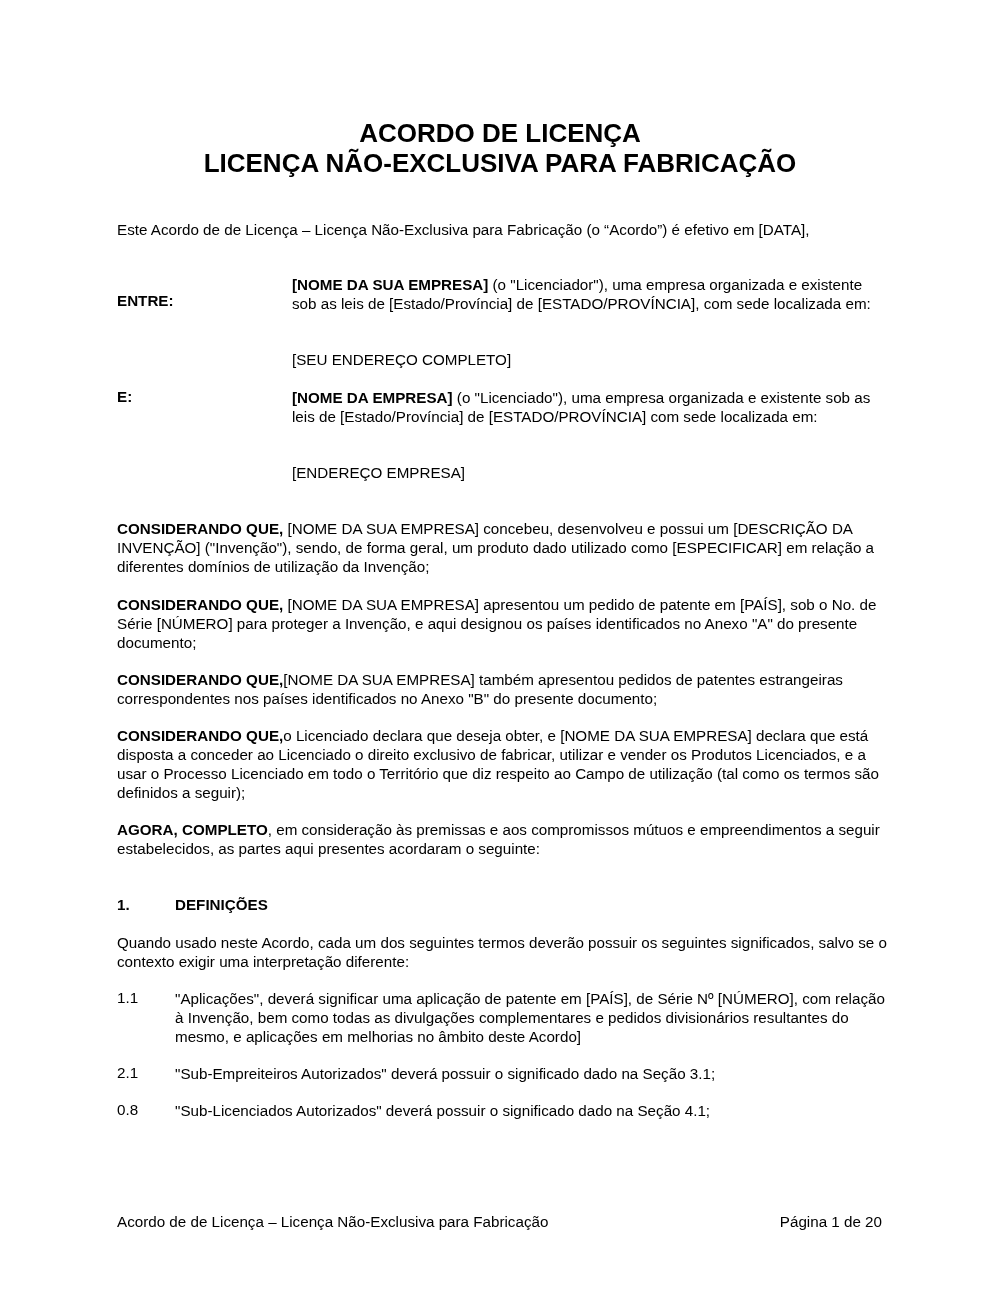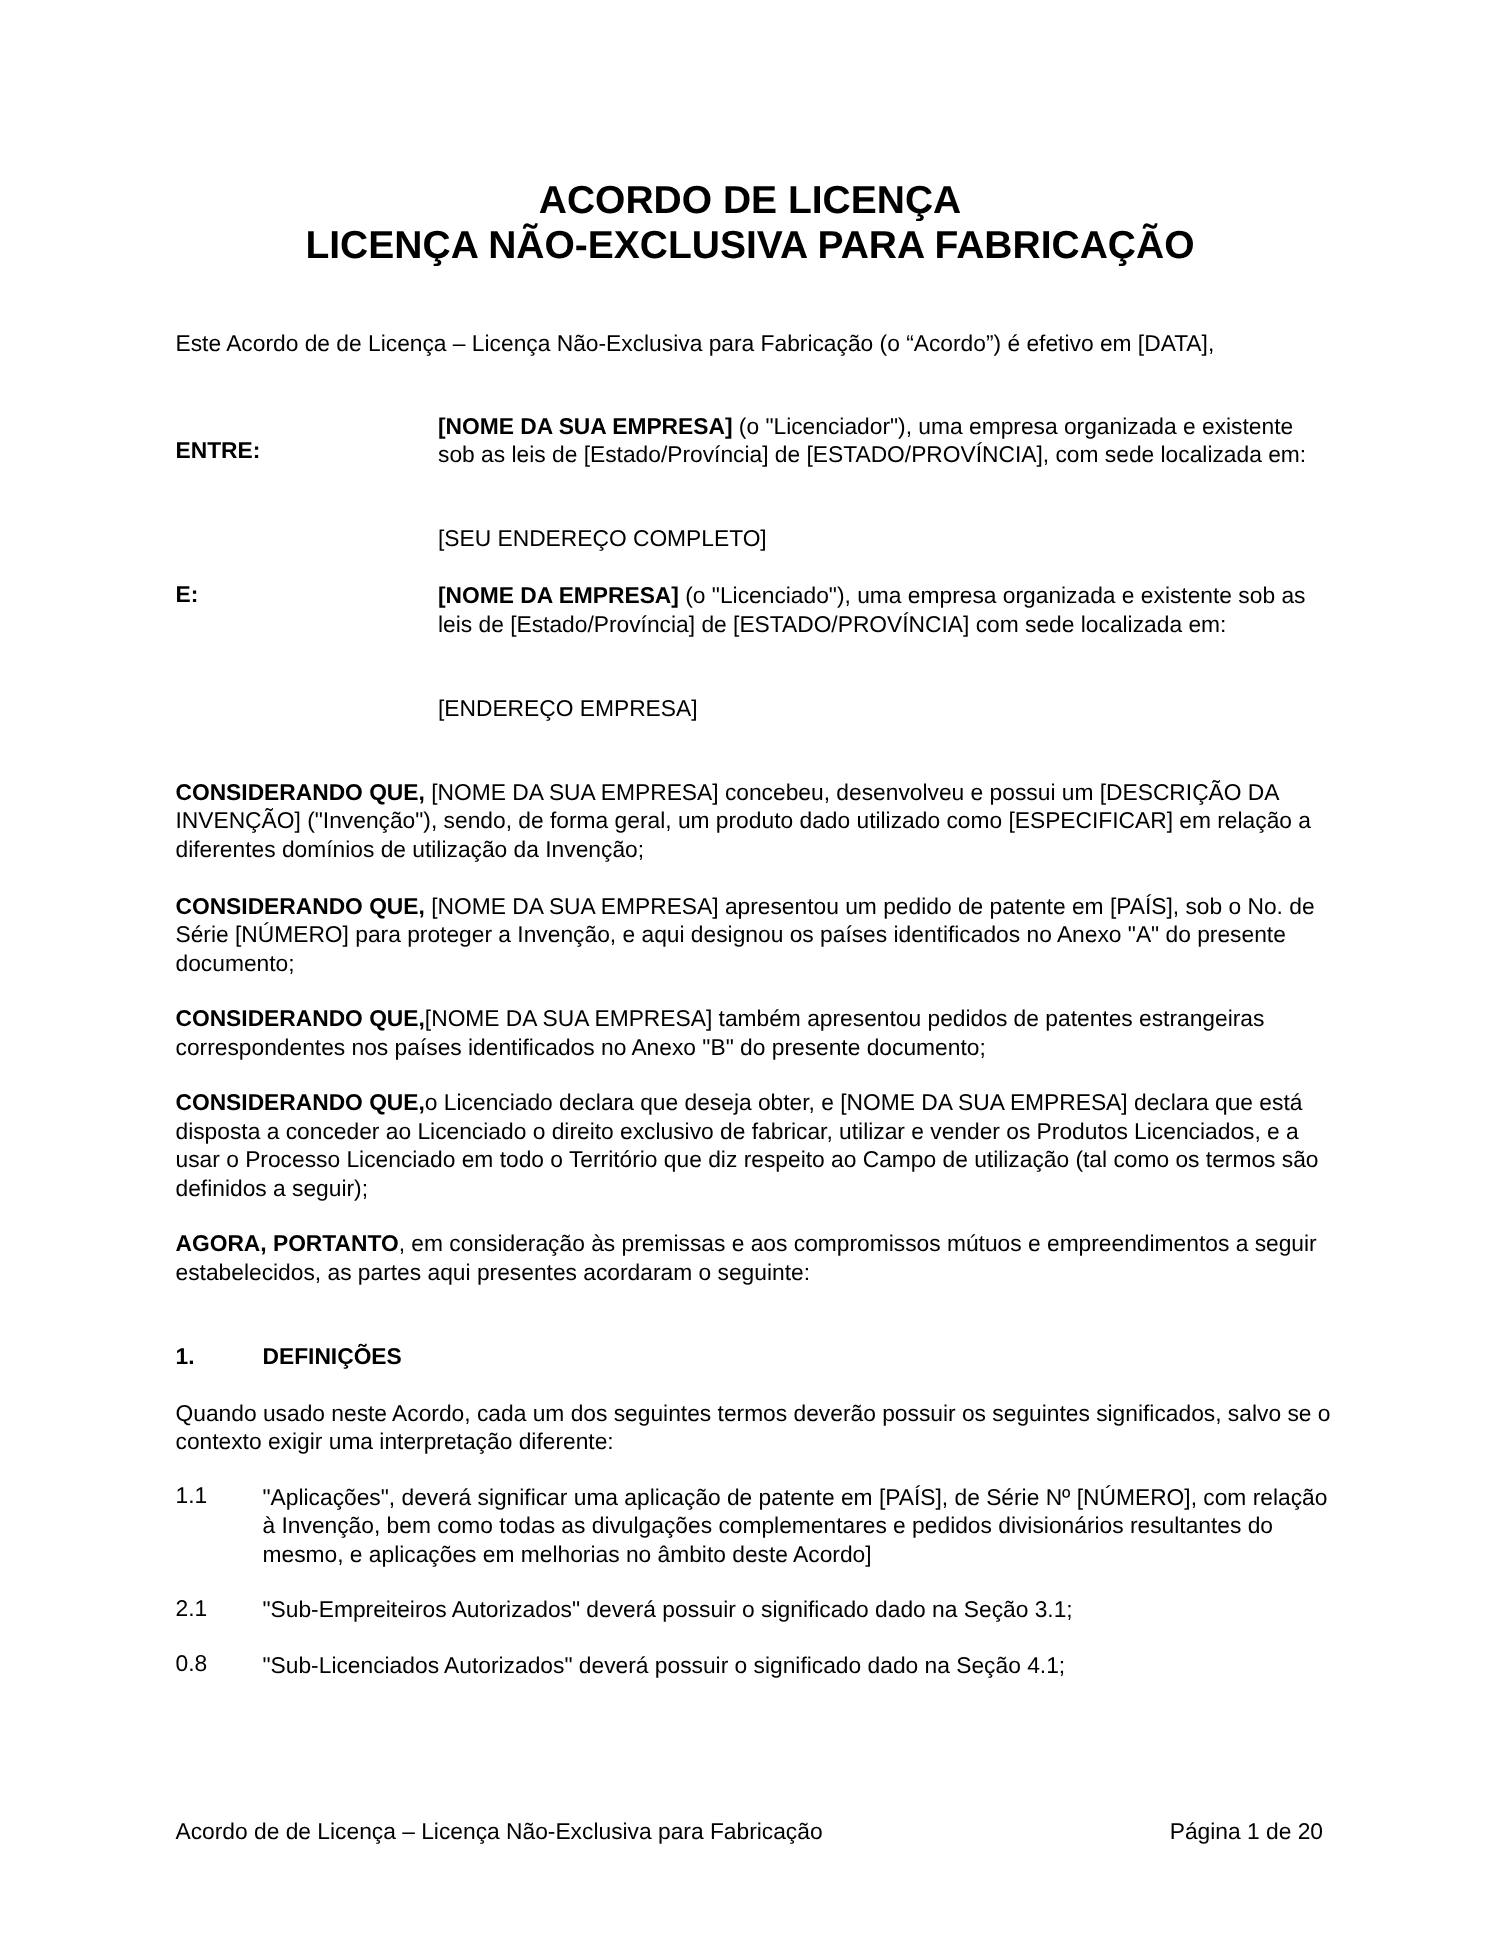--- a/index.html
+++ b/index.html
@@ -49,21 +49,21 @@
   <p class="p" style="top:595px;">
     <span class="b">CONSIDERANDO QUE,</span><span> [NOME DA SUA EMPRESA] apresentou um pedido de patente em [PAÍS], sob o No. de Série [NÚMERO] para proteger a Invenção, e aqui designou os países identificados no Anexo "A" do presente documento;</span>
   </p>
   <p class="p" style="top:670px;">
     <span class="b">CONSIDERANDO QUE,</span><span>[NOME DA SUA EMPRESA] também apresentou pedidos de patentes estrangeiras correspondentes nos países identificados no Anexo "B" do presente documento;</span>
   </p>
   <p class="p" style="top:726px;">
     <span class="b">CONSIDERANDO QUE,</span><span>o Licenciado declara que deseja obter, e [NOME DA SUA EMPRESA] declara que está disposta a conceder ao Licenciado o direito exclusivo de fabricar, utilizar e vender os Produtos Licenciados, e a usar o Processo Licenciado em todo o Território que diz respeito ao Campo de utilização (tal como os termos são definidos a seguir);</span>
   </p>
   <p class="p" style="top:820px;">
-    <span class="b">AGORA, PORTANTO</span><span>, em consideração às premissas e aos compromissos mútuos e empreendimentos a seguir estabelecidos, as partes aqui presentes acordaram o seguinte:</span>
+    <span class="b">AGORA, COMPLETO</span><span>, em consideração às premissas e aos compromissos mútuos e empreendimentos a seguir estabelecidos, as partes aqui presentes acordaram o seguinte:</span>
   </p>
 
   <div class="sec-num" style="top:896px;">1.</div>
   <div class="sec-title" style="top:896px;">DEFINIÇÕES</div>
 
   <p class="p" style="top:933px;">Quando usado neste Acordo, cada um dos seguintes termos deverão possuir os seguintes significados, salvo se o contexto exigir uma interpretação diferente:</p>
 
   <div class="num" style="top:989px;">1.1</div>
   <div class="def-text" style="top:989px;">"Aplicações", deverá significar uma aplicação de patente em [PAÍS], de Série Nº [NÚMERO], com relação à Invenção, bem como todas as divulgações complementares e pedidos divisionários resultantes do mesmo, e aplicações em melhorias no âmbito deste Acordo]</div>
 

